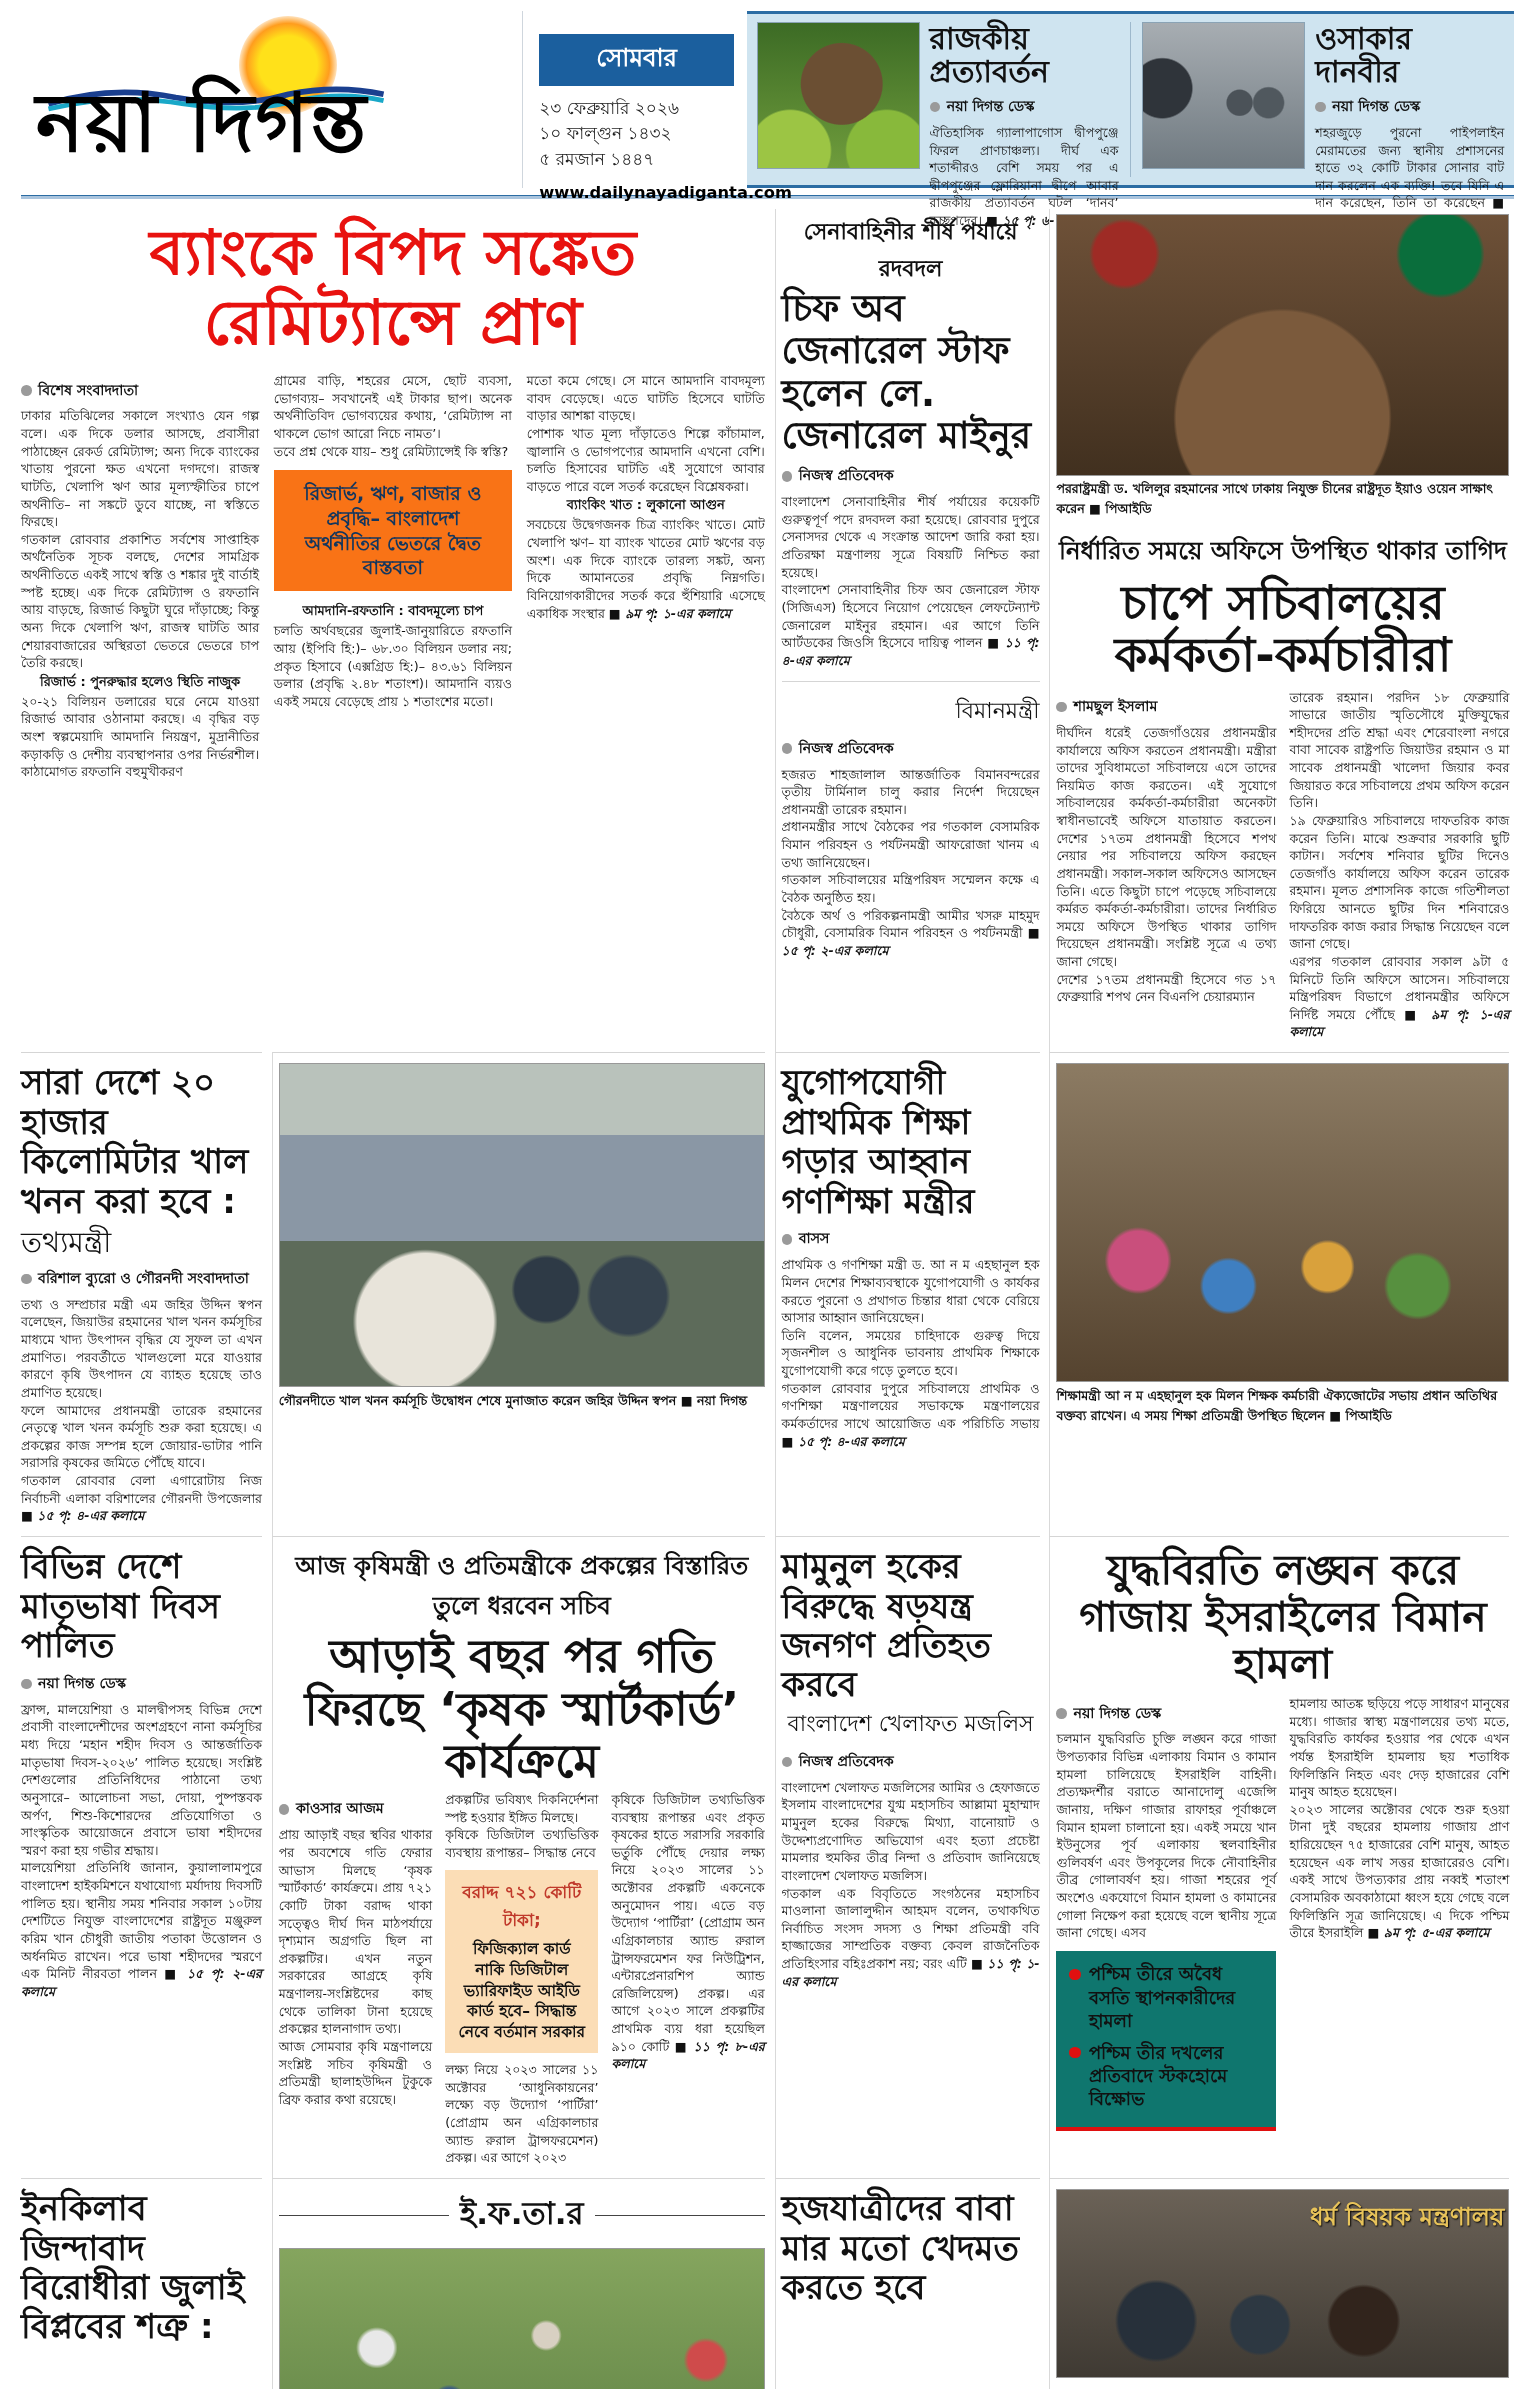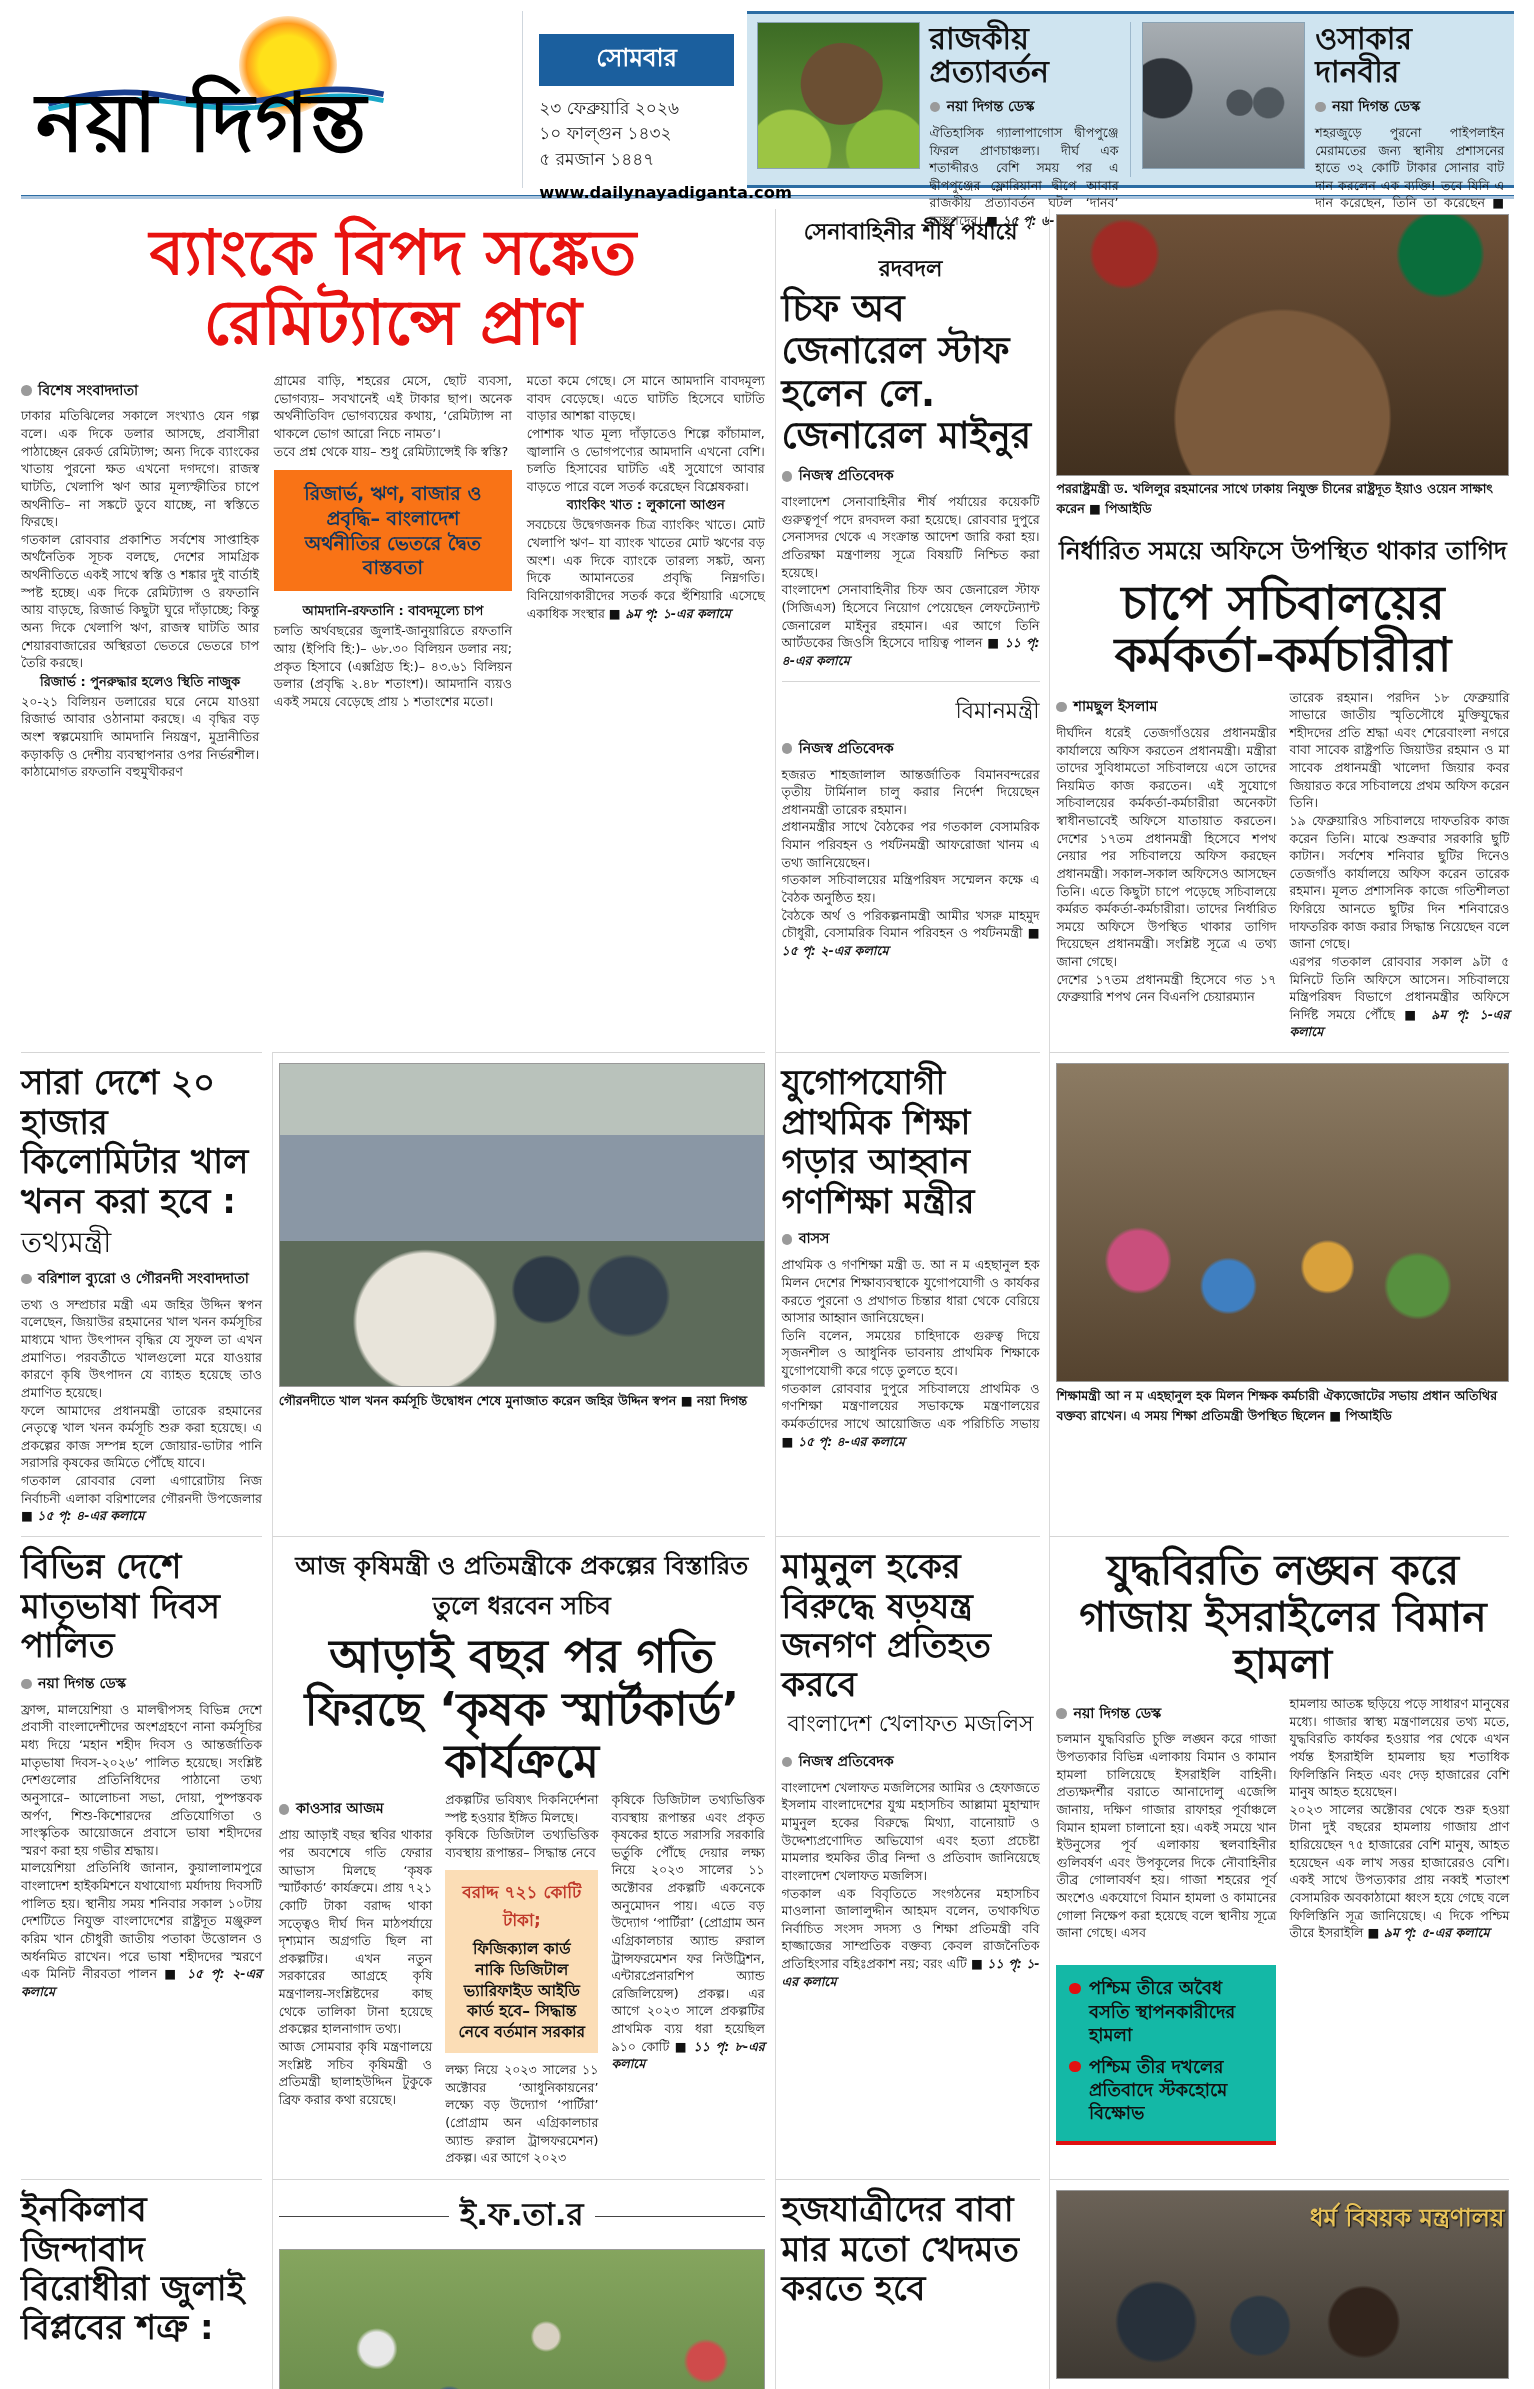--- a/index.html
+++ b/index.html
@@ -96,21 +96,21 @@
       radial-gradient(circle at 88% 45%, #cf4b4b 0 4%, rgba(0,0,0,0) 5%),
       linear-gradient(#85a55e, #5c7f42); }
   .relig-ph { position:relative; height:189px; background:
       radial-gradient(circle at 22% 70%, #27303a 0 10%, rgba(0,0,0,0) 11%),
       radial-gradient(circle at 45% 72%, #2d3842 0 10%, rgba(0,0,0,0) 11%),
       radial-gradient(circle at 68% 70%, #31241c 0 10%, rgba(0,0,0,0) 11%),
       linear-gradient(#6b6257, #3f3a33); }
   .relig-ttl { position:absolute; right:4px; top:8.1px; color:#e8c35a; font-weight:800; font-size:24.4px; text-shadow:0.8px 0.8px 1.6px #000; }
 
   
-  .gaza-box { background:#14b8a6; border-bottom:4.1px solid #e01010; padding:11.4px 13px 8.1px; margin:23px 0; }
+  .gaza-box { background:#0f766e; border-bottom:4.1px solid #e01010; padding:11.4px 13px 8.1px; margin:9px 0; }
   .gaza-box .bl { display:flex; gap:8.1px; font-weight:800; font-size:18px; line-height:1.3; margin-bottom:8.1px; }
   .gaza-box .bl .rd { width:11.4px; height:11.4px; border-radius:50%; background:#e01010; margin-top:6.5px; flex:0 0 auto; }
 
   
   .sc-kicker { font-size:24.4px; font-weight:800; text-align:center; margin-bottom:3.3px; }
   .sc-head { font-size:46px; font-weight:800; text-align:center; line-height:1.14; margin-bottom:3.3px; }
   .three-cols { display:flex; gap:13px; }
   .three-cols > div { flex:1; }
   .sc-box { background:#fbddb6; padding:9.8px 11.4px; margin:8.1px 0; text-align:center; }
   .sc-box .b1 { color:#c0392b; font-weight:800; font-size:17px; }

